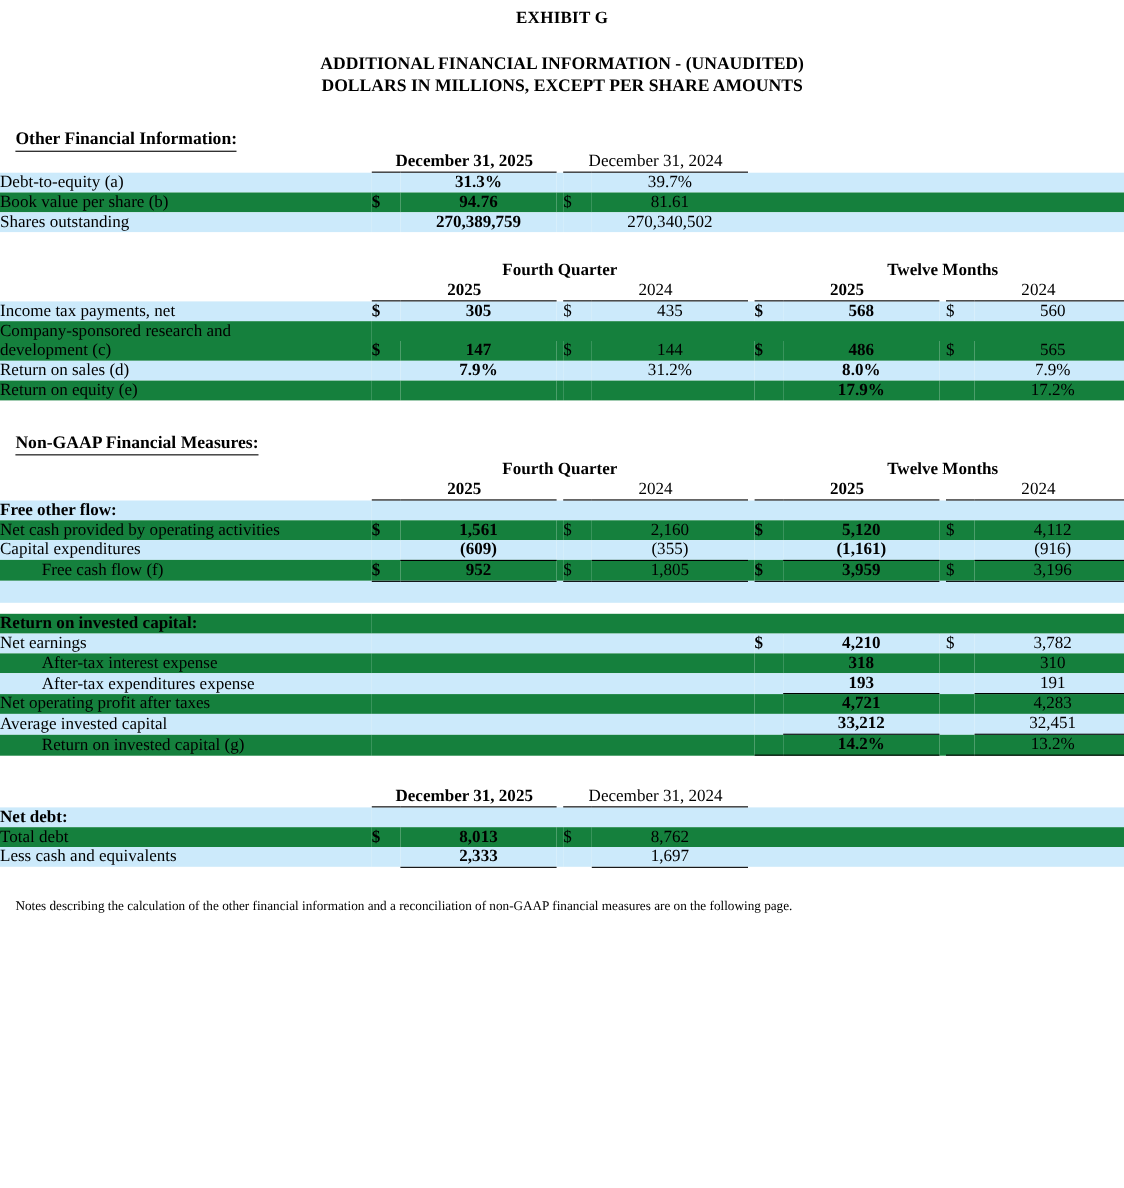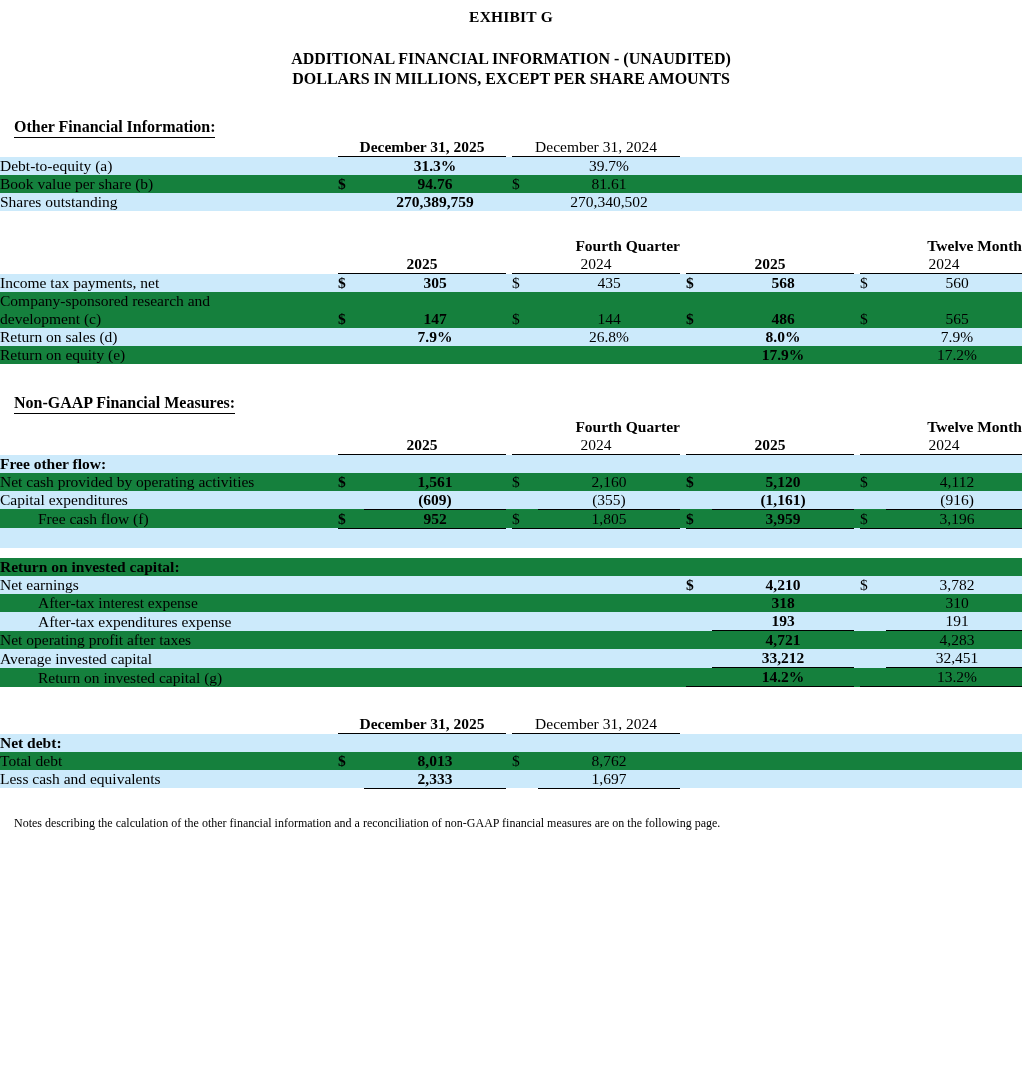--- a/index.html
+++ b/index.html
@@ -62,21 +62,21 @@
   td.val {
     text-align: center;
     padding-right: 10px;
     padding-top: 3px; padding-bottom: 3px;
     white-space: nowrap;
   }
   .b { font-weight: bold; }
 
   
   td.hdr-group {
-    text-align: right;
+    text-align: center;
     font-weight: bold;
     font-size: 15.5px;
     padding-bottom: 1px;
     padding-top: 10px;
   }
   td.hdr-yr {
     text-align: center;
     font-size: 15.5px;
     padding-bottom: 2px;
     padding-top: 2px;
@@ -238,21 +238,21 @@
       <td class="cur">$</td>
       <td class="val">565</td>
     </tr>
 
     <tr class="row-hl">
       <td class="lbl">Return on sales (d)</td>
       <td class="cur b"></td>
       <td class="val b">7.9%</td>
       <td class="gap"></td>
       <td class="cur"></td>
-      <td class="val">26.8%</td>
+      <td class="val">31.2%</td>
       <td class="gap"></td>
       <td class="cur b"></td>
       <td class="val b">8.0%</td>
       <td class="gap"></td>
       <td class="cur"></td>
       <td class="val">7.9%</td>
     </tr>
 
     <tr class="row-wh">
       <td class="lbl">Return on equity (e)</td>

